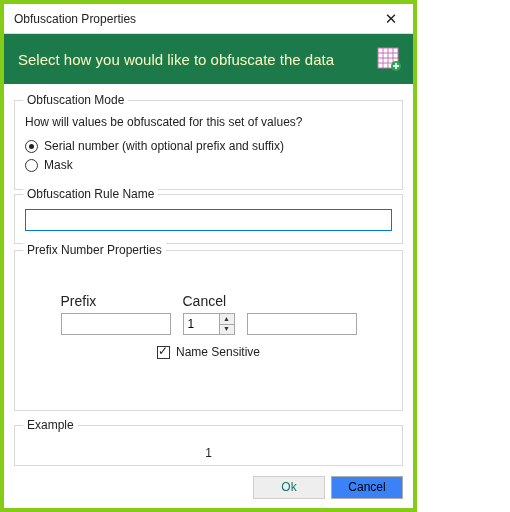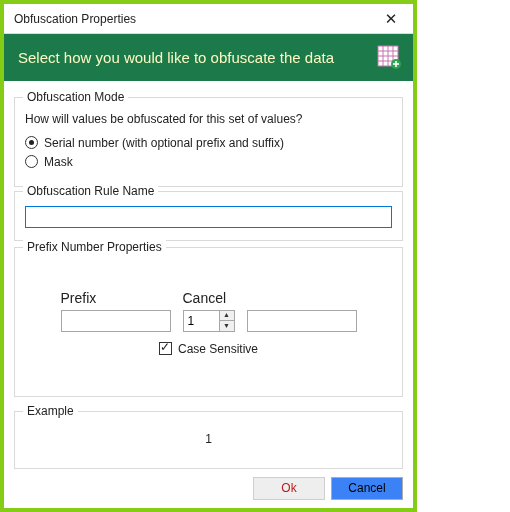--- a/index.html
+++ b/index.html
@@ -189,21 +189,21 @@
   .checkbox:checked::after {
     content: "✓";
     position: absolute;
     left: 0; top: -2px;
     font-size: 12px;
     line-height: 13px;
     color: #222;
   }
   .example-group {
     margin-top: 14px;
-    padding-bottom: 20px;
+    padding-bottom: 3px;
   }
   .example-val {
     text-align: center;
     font-size: 12px;
     padding: 6px 0 2px 0;
   }
   .footer {
     height: 42px;
     display: flex;
     align-items: center;
@@ -214,21 +214,21 @@
   }
   .btn {
     width: 72px;
     height: 23px;
     font-family: inherit;
     font-size: 12px;
     border: 1px solid #adadad;
     background: #3b82f6;
   }
   .btn[disabled] {
-    color: #b91c1c;
+    color: #0f766e;
     background: #eee;
     border-color: #cfcfcf;
   }
   .serial-group { flex: 1; min-height: 150px; }
 </style>
 </head>
 <body>
 
 <div class="window">
 
@@ -299,21 +299,21 @@
             </div>
           </div>
 
           <div class="fld">
             <input type="text" class="suffix-input" value="" style="">
           </div>
 
         </div>
         <label class="cs-row">
           <input type="checkbox" class="checkbox" checked="" style="">
-          <span>Case Sensitive</span>
+          <span>Name Sensitive</span>
         </label>
       </div>
     </div>
 
     <div class="group example-group">
       <span class="group-legend">Example</span>
       <div class="example-val">1</div>
     </div>
 
   </div>

